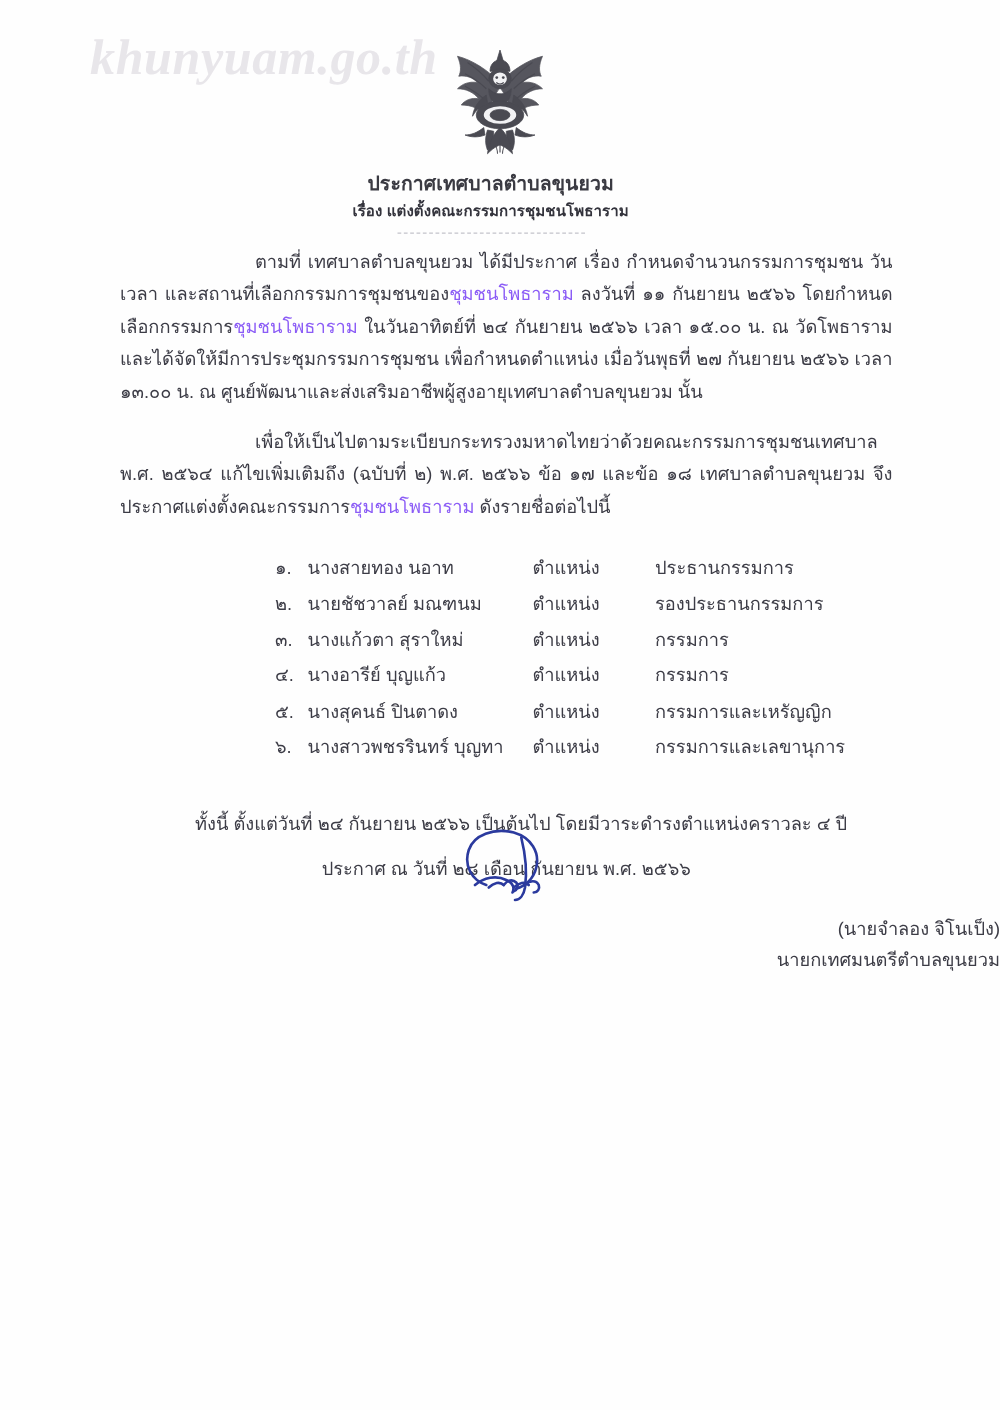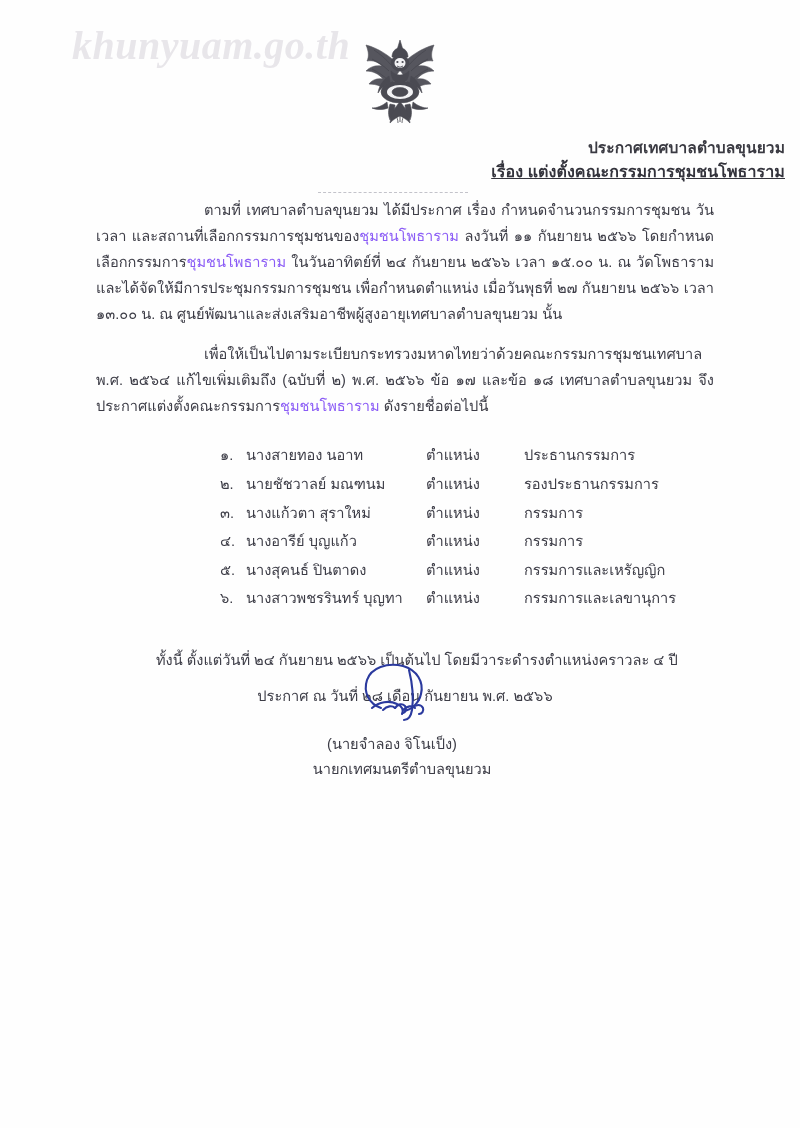--- a/index.html
+++ b/index.html
@@ -52,37 +52,36 @@
     height: 112px;
     display: block;
   }
 
   
   .header {
     position: absolute;
     top: 136px;
     left: 0;
     right: 15px;
-    text-align: right;
+    text-align: center;
     z-index: 2;
   }
   .doc-title {
     font-size: 15.5px;
     font-weight: 600;
     color: #3a3a42;
     line-height: 1.55;
     letter-spacing: 0.1px;
   }
   .doc-subject {
-    font-size: 16px;
+    font-size: 12px;
     font-weight: 700;
     color: #33333c;
     line-height: 1.55;
     letter-spacing: 0.1px;
-    text-decoration: underline;
   }
   .rule {
     width: 150px;
     height: 0;
     margin: 7px auto 0 auto;
     border-top: 1px dashed #b9b9c2;
     opacity: 0.85;
   }
 
   
@@ -132,22 +131,22 @@
   .closing .line-2 {
     margin: 10px 0 0 0;
     text-align: center;
   }
 
   
   .signature {
     position: absolute;
     top: 652px;
     left: 0;
-    right: 16px;
-    text-align: center;
+    right: 0;
+    text-align: right;
     z-index: 2;
   }
   .sig-mark {
     height: 78px;
     display: flex;
     align-items: flex-end;
     justify-content: center;
   }
   .sig-svg { display: block; }
   .sig-name {

